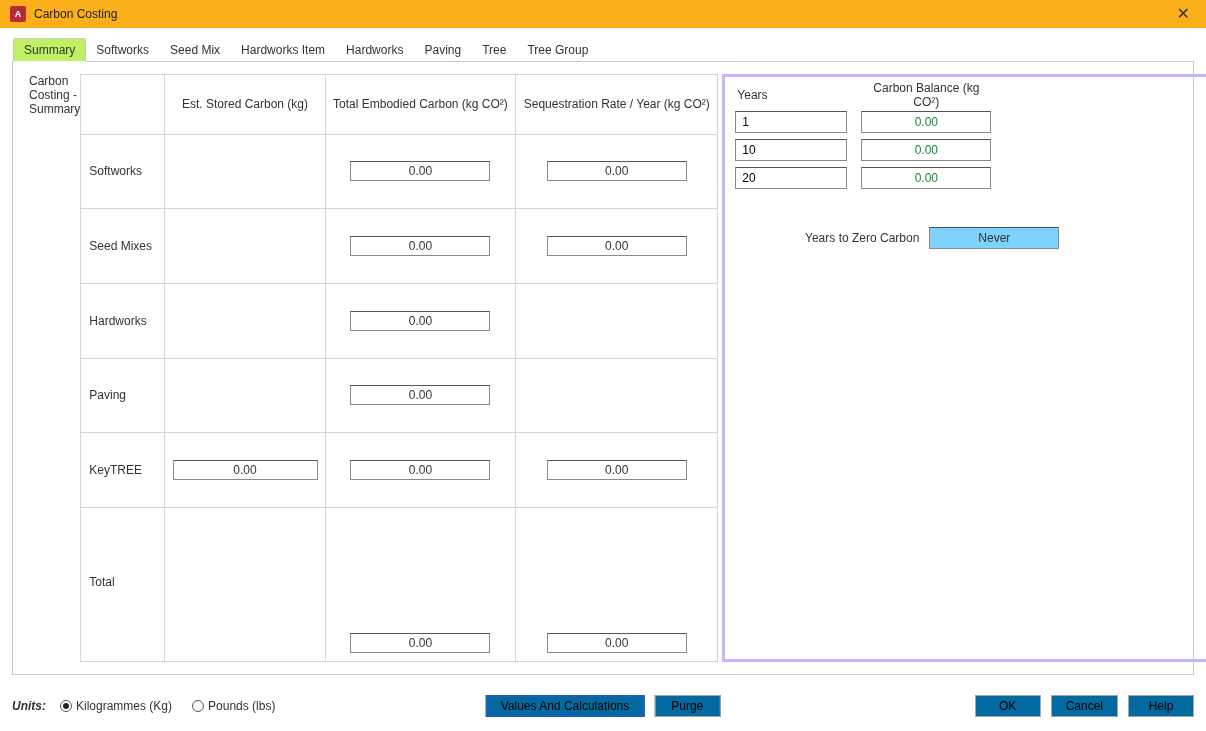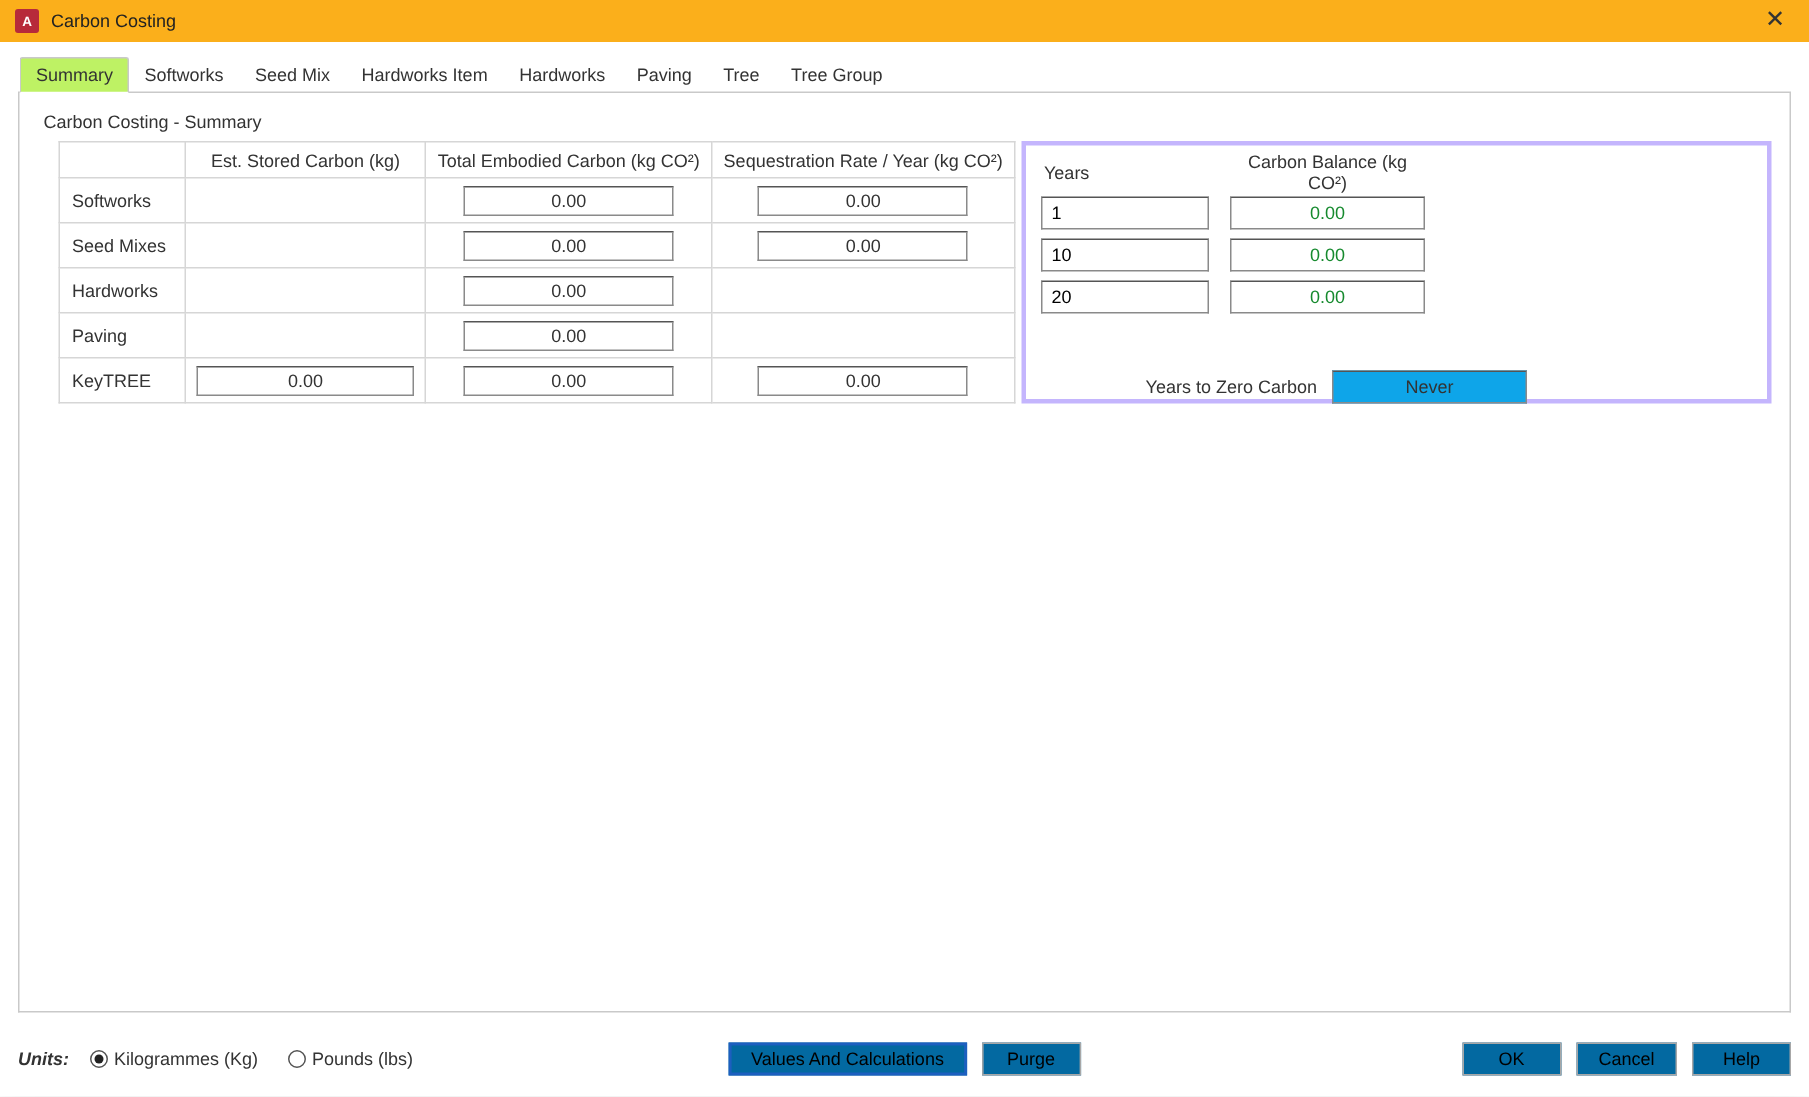--- a/index.html
+++ b/index.html
@@ -77,21 +77,20 @@
     border-top-right-radius: 2px;
   }
 
   .summary-panel {
     flex: 1;
     border: 1px solid #c9c9c9;
     border-top: none;
     padding: 12px 12px 12px 12px;
     background: #fff;
     display: flex;
-    flex-direction: column;
   }
 
   .panel-title {
     font-size: 12px;
     margin: 0 0 6px 4px;
   }
 
   .grid-area {
     display: flex;
     gap: 4px;
@@ -182,21 +181,21 @@
     align-items: center;
     gap: 10px;
   }
   .zero-row .lbl { width: 128px; text-align: right; }
   .zero-row .val {
     border: 1px solid #8a8a8a;
     border-top: 1px solid #555;
     padding: 3px 0;
     text-align: center;
     width: 130px;
-    background: #0ea5e9;
+    background: #7dd3fc;
   }
   .legend-text {
     width: 186px;
     font-size: 11.5px;
     line-height: 1.35;
     color: #333;
   }
   .legend-text p { margin: 0 0 8px 0; }
 
   
@@ -301,20 +300,26 @@
             <td class="rowhead">Paving</td>
             <td class="cell-empty"></td>
             <td><span class="valuebox">0.00</span></td>
             <td class="cell-empty"></td>
           </tr>
           <tr>
             <td class="rowhead">KeyTREE</td>
             <td><span class="valuebox wide">0.00</span></td>
             <td><span class="valuebox">0.00</span></td>
             <td><span class="valuebox">0.00</span></td>
+          </tr>
+          <tr>
+            <td class="rowhead total-row" style="vertical-align:middle;">Total</td>
+            <td class="total-row"></td>
+            <td class="total-row"><span class="valuebox">0.00</span></td>
+            <td class="total-row"><span class="valuebox">0.00</span></td>
           </tr>
         </tbody>
           </table>
 
         <div class="right-block">
           <div class="years-col">
             <div class="hdr">Years</div>
             <input class="txt-input" value="1" style="">
             <input class="txt-input" value="10" style="">
             <input class="txt-input" value="20" style="">

